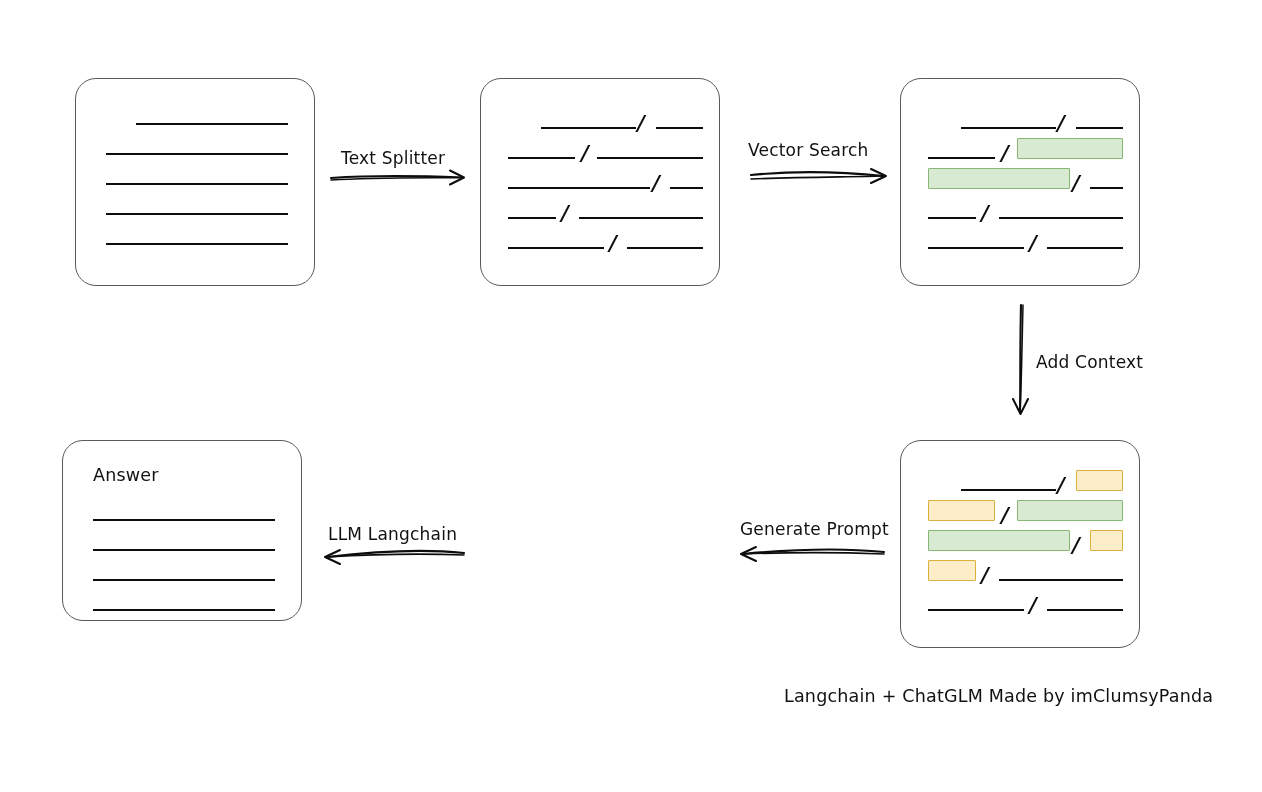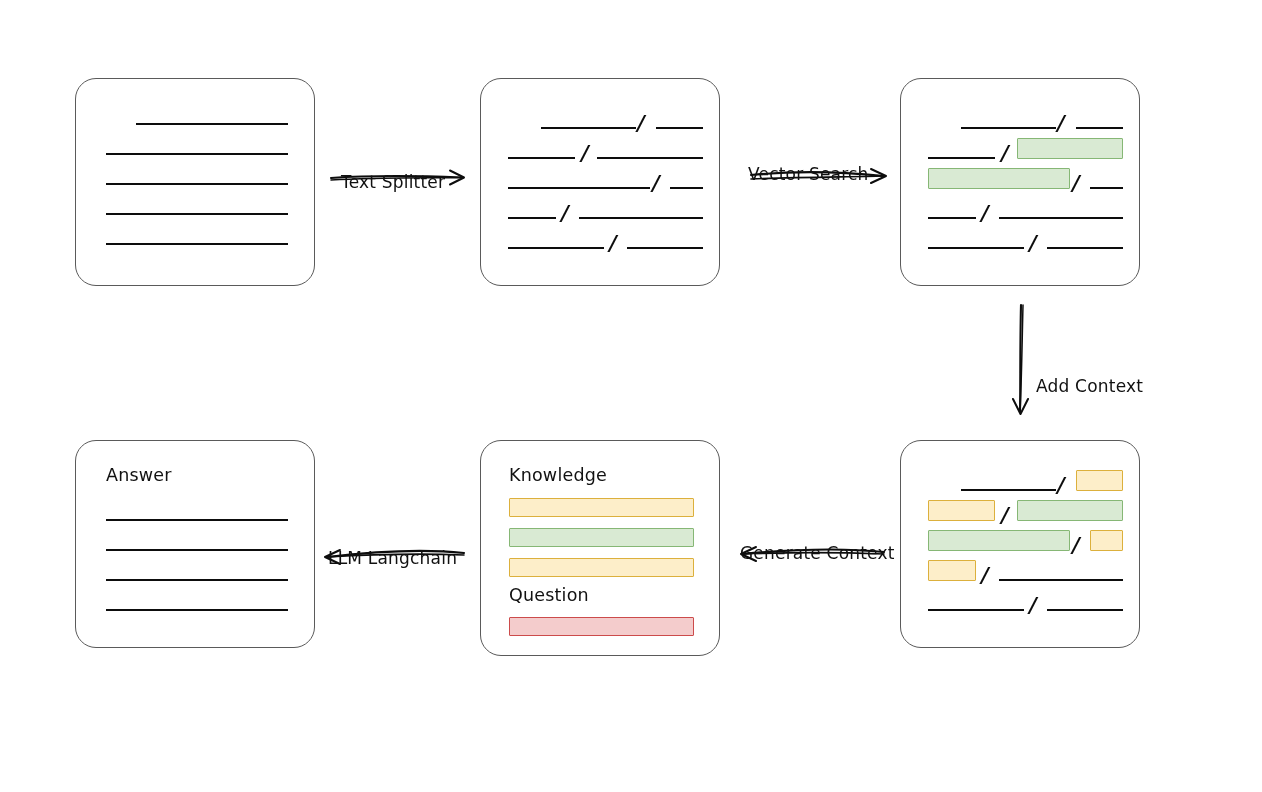--- a/index.html
+++ b/index.html
@@ -79,21 +79,20 @@
     border-style: solid;
     border-radius: 1px;
   }
   .edge-label {
     position: absolute;
     font-family: "DejaVu Sans", "Liberation Sans", sans-serif;
     font-size: 17px;
     color: #111111;
     white-space: nowrap;
     letter-spacing: 0.2px;
-    margin-top: 24px;
   }
   .footer {
     position: absolute;
     font-family: "DejaVu Sans", "Liberation Sans", sans-serif;
     font-size: 17.5px;
     color: #111111;
     white-space: nowrap;
     letter-spacing: 0.2px;
   }
   svg.arrows {
@@ -180,30 +179,22 @@
 
     <div class="seg seg-box seg-yellow" style="left:27px; top:119px; width:48px;"></div>
     <div class="slash" style="left:80px; top:123px;">/</div>
     <div class="seg seg-line" style="left:98px; top:138px; width:124px;"></div>
 
     <div class="seg seg-line" style="left:27px; top:168px; width:96px;"></div>
     <div class="slash" style="left:128px; top:153px;">/</div>
     <div class="seg seg-line" style="left:146px; top:168px; width:76px;"></div>
   </div>
 
-  <div class="node" style="left:480px; top:440px; width:240px; height:216px;">
-    <div class="node-title" style="left:28px; top:24px;">Knowledge</div>
-    <div class="bar seg-yellow" style="left:28px; top:57px; width:185px;"></div>
-    <div class="bar seg-green" style="left:28px; top:87px; width:185px;"></div>
-    <div class="bar seg-yellow" style="left:28px; top:117px; width:185px;"></div>
-    <div class="node-title" style="left:28px; top:144px;">Question</div>
-    <div class="bar seg-red" style="left:28px; top:176px; width:185px;"></div>
-  </div>
-
-  <div class="node" style="left:75px; top:440px; width:240px; height:208px;">
+
+  <div class="node" style="left:62px; top:440px; width:240px; height:181px;">
     <div class="node-title" style="left:30px; top:24px;">Answer</div>
     <div class="seg seg-line" style="left:30px; top:78px;  width:182px;"></div>
     <div class="seg seg-line" style="left:30px; top:108px; width:182px;"></div>
     <div class="seg seg-line" style="left:30px; top:138px; width:182px;"></div>
     <div class="seg seg-line" style="left:30px; top:168px; width:182px;"></div>
   </div>
 
   <svg class="arrows" viewBox="0 0 1262 792">
 
     <g>
@@ -233,17 +224,18 @@
     <g>
       <path d="M464,553 C425,549 378,551 327,557" fill="none" stroke="#0d0d0d" stroke-width="2.1" stroke-linecap="round"></path>
       <path d="M464,555 C425,553.5 378,554 327,557" fill="none" stroke="#0d0d0d" stroke-width="1.6" stroke-linecap="round"></path>
       <path d="M340,550 L325,557 L340,564" fill="none" stroke="#0d0d0d" stroke-width="2" stroke-linejoin="round" stroke-linecap="round"></path>
     </g>
   </svg>
 
   <div class="edge-label" style="left:341px; top:148px;">Text Splitter</div>
   <div class="edge-label" style="left:748px; top:140px;">Vector Search</div>
   <div class="edge-label" style="left:1036px; top:352px;">Add Context</div>
-  <div class="edge-label" style="left:740px; top:519px;">Generate Context</div>
+  <div class="edge-label" style="left:740px; top:519px;">Generate Prompt</div>
   <div class="edge-label" style="left:328px; top:524px;">LLM Langchain</div>
 
+  <div class="footer" style="left:784px; top:686px;">Langchain + ChatGLM Made by imClumsyPanda</div>
 
 </div>
 
 </body></html>

